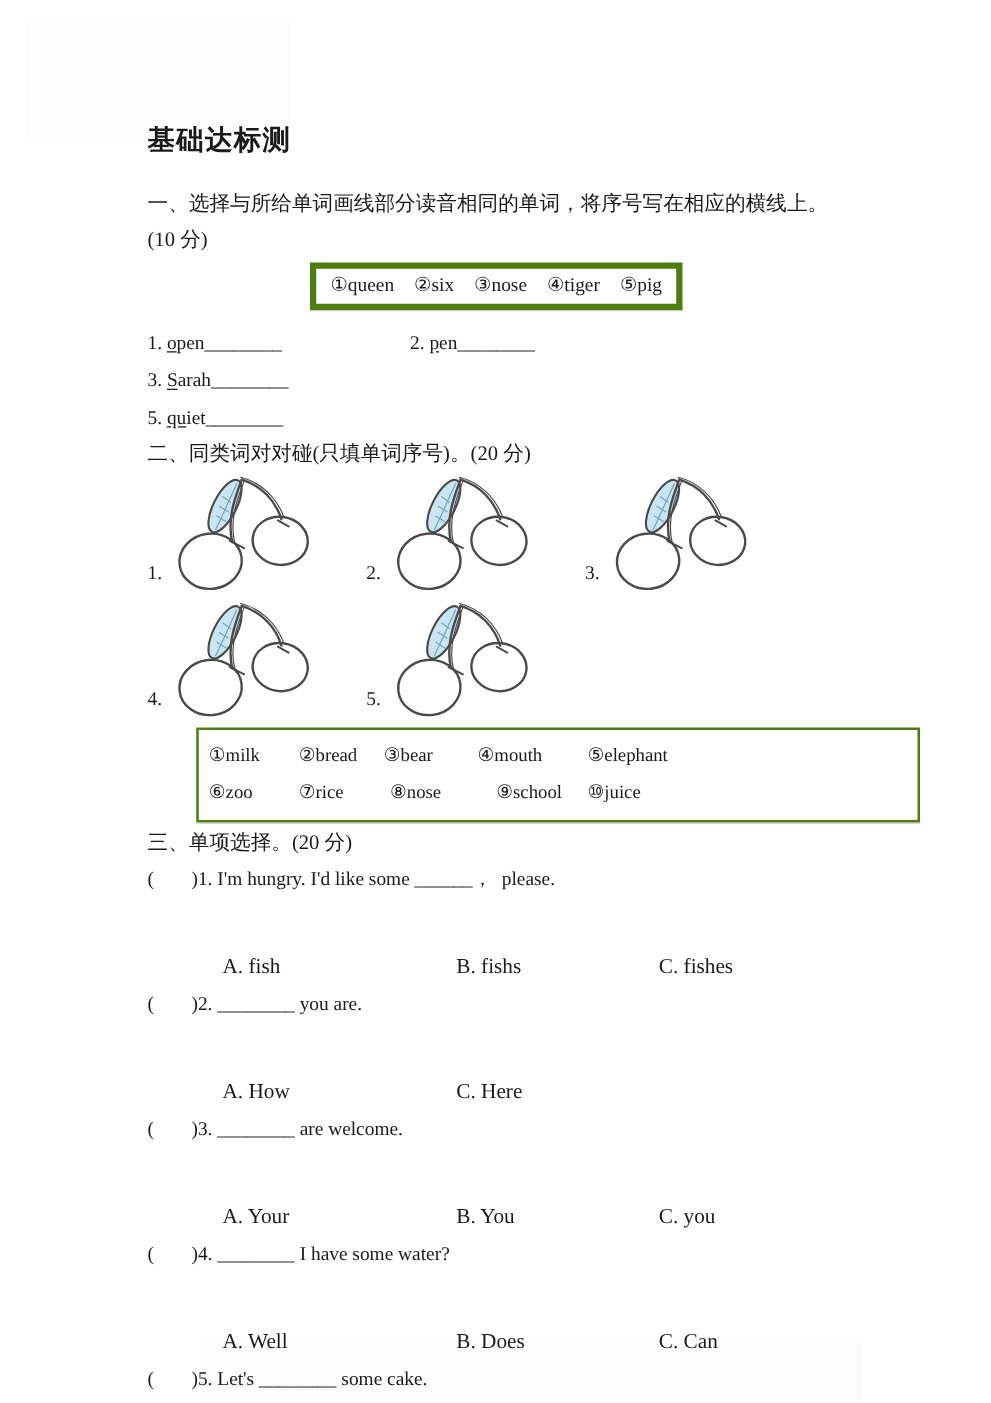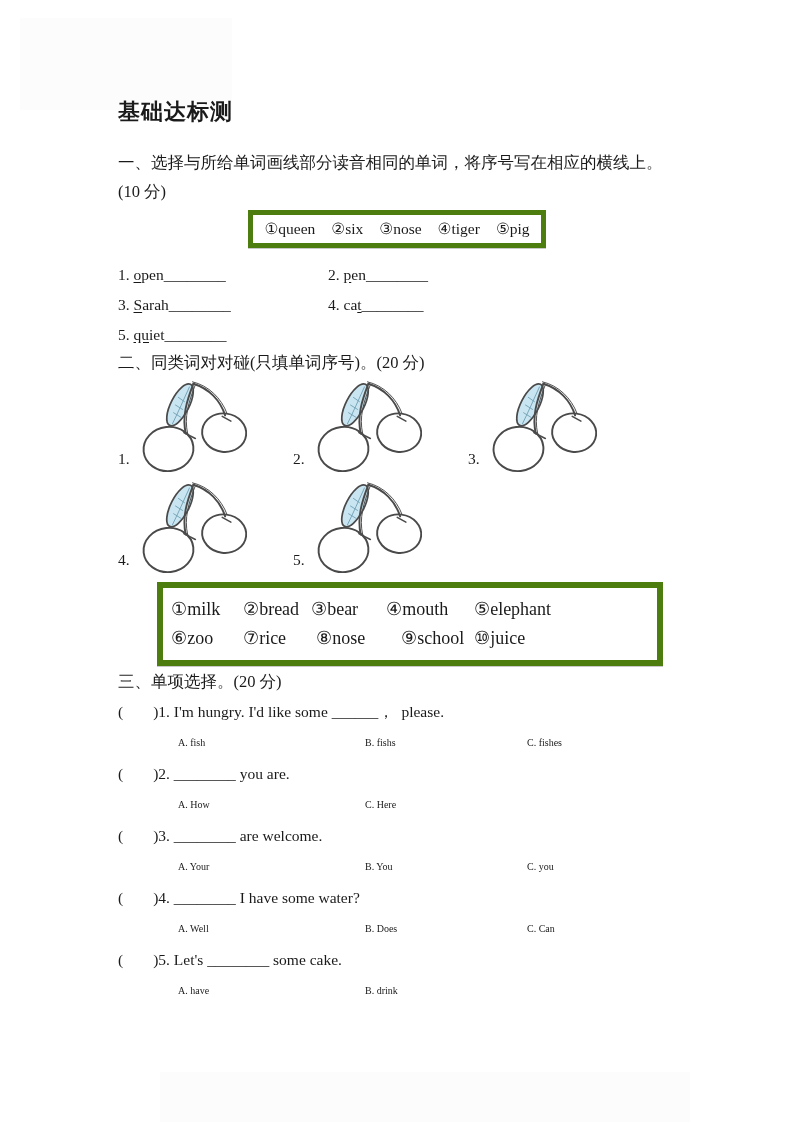--- a/index.html
+++ b/index.html
@@ -45,36 +45,36 @@
 
   
   .cherry-row { display:flex; margin-top:2px; }
   .cherry-fig { width:175px; display:flex; align-items:flex-end; }
   .fig-num { font-size:15.5px; line-height:18px; margin:0 2px 6px 0; }
   .cherry-svg { display:block; }
 
   
   .bank2 {
     margin:7px 0 0 39px;
-    width:506px;
-    border:6px solid #4d7c0f;
+    width:579px;
+    border:2px solid #4d7c0f;
     box-shadow:0 1px 0 #c9c9c9;
     padding:7px 0 7px 8px;
-    font-size:18px;
+    font-size:15px;
     box-sizing:border-box;
   }
   .bank2-row1 { display:grid; grid-template-columns:72px 68px 75px 88px auto; line-height:29px; }
   .bank2-row2 { display:grid; grid-template-columns:72px 73px 85px 73px auto; line-height:29px; }
 
   
   .sec3 { margin-top:5px; }
   .q-line { display:flex; align-items:baseline; line-height:31px; font-size:15.5px; }
   .q-gap { display:inline-block; width:30px; }
   .q-text { white-space:pre; }
-  .opt-row { display:grid; grid-template-columns:187px 162px auto; padding-left:60px; line-height:31px; font-size:10px; }
+  .opt-row { display:grid; grid-template-columns:187px 162px auto; padding-left:60px; line-height:31px; font-size:17px;margin-top:38px; }
 </style>
 </head>
 <body>
 
 <div class="page">
   <div class="artifact-top"></div>
   <div class="artifact-bottom"></div>
 
   <div class="content">
 
@@ -92,21 +92,20 @@
       </div>
     </div>
 
     <div class="s1-grid">
       <div class="s1-row">
         <span><span>1.</span>&nbsp;<span></span><span class="ul">o</span><span>pen</span><span class="blank">________</span></span>
         <span><span>2.</span>&nbsp;<span></span><span class="ul">p</span><span>en</span><span class="blank">________</span></span>
       </div>
       <div class="s1-row">
         <span><span>3.</span>&nbsp;<span></span><span class="ul">S</span><span>arah</span><span class="blank">________</span></span>
-        <span><span>4.</span>&nbsp;<span>ca</span><span class="ul">t</span><span></span><span class="blank">________</span></span>
       </div>
       <div class="s1-row">
         <span><span>5.</span>&nbsp;<span></span><span class="ul">qu</span><span>iet</span><span class="blank">________</span></span>
       </div>
     </div>
 
     <p class="sec-heading single" style="margin-top:2px;">二、同类词对对碰(只填单词序号)。(20 分)</p>
 
     <div class="cherry-row">
 

